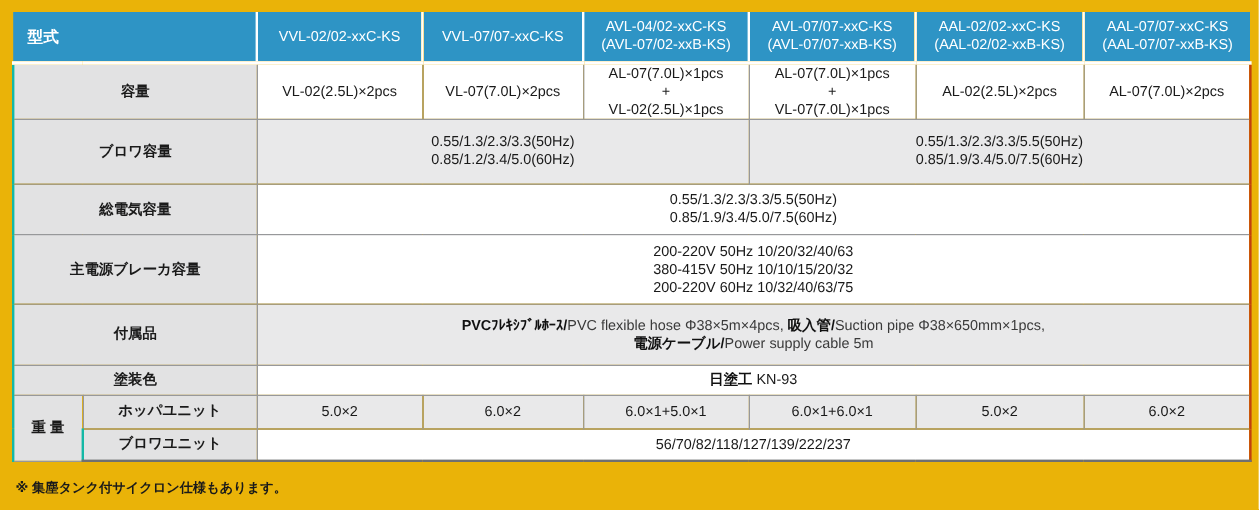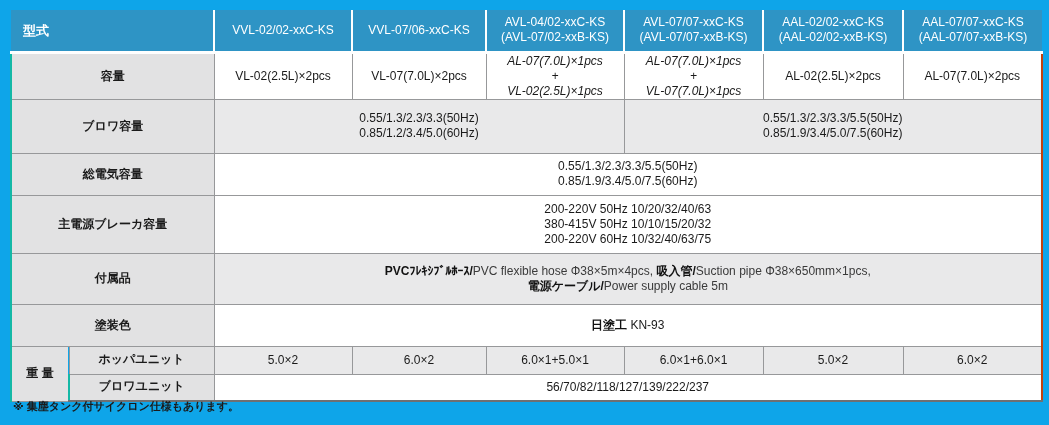--- a/index.html
+++ b/index.html
@@ -1,19 +1,19 @@
 <!DOCTYPE html>
 <html><head>
 <meta charset="utf-8">
 <style>
   html,body{margin:0;padding:0;background:#ffffff;}
   .page{
     position:relative;
     width:1049px;height:425px;
-    background:#0ea5e9;
+    background:#eab308;
     font-family:"Liberation Sans","DejaVu Sans",sans-serif;
     color:#1a1a1a;
     overflow:hidden;
   }
   table.spec{
     position:absolute;left:10px;top:10px;
     width:1031px;
     border-collapse:collapse;
     table-layout:fixed;
   }
@@ -48,21 +48,21 @@
     font-weight:bold;
     font-size:13px;
   }
   
   tr.head{height:42px;}
   tr.r-cap{height:42px;}
   tr.r-blw{height:54px;}
   tr.r-tot{height:42px;}
   tr.r-brk{height:58px;}
   tr.r-acc{height:51px;}
-  tr.r-pnt{height:42px;}
+  tr.r-pnt{height:25px;}
   tr.r-hop{height:28px;}
   tr.r-blu{height:27px;}
   
   td.label{
     background:#e2e2e3;
     text-align:left;
     padding-left:12px;
     font-weight:bold;
     font-size:12.5px;
   }
@@ -77,21 +77,21 @@
     background:#e2e2e3;
     text-align:left;
     padding-left:9px;
     font-weight:bold;
     font-size:12.5px;
     font-family:Liberation Mono, monospace;
   }
   td.val{background:#ffffff;}
   td.gray{background:#e9e9ea;}
   .pre{white-space:pre-line;}
-  .lh13{line-height:13px;font-style:italic;}
+  .lh13{line-height:13px;}
   .lh16{line-height:16px;}
   
   td.shiftA{padding-right:144px;}
   td.shiftB{padding-right:156px;}
   
   td.acc{font-size:10.5px;line-height:15px;color:#3a3a3a;}
   .jp-b{font-weight:bold;color:#111111;}
   
   .footnote{
     position:absolute;left:13px;top:399px;
@@ -112,21 +112,21 @@
       <col style="width:138px">
         <col style="width:139px">
       <col style="width:140px">
         <col style="width:139px">
     </colgroup>
 
     <tbody>
         <tr class="head">
       <td colspan="2" class="hlabel">型式</td>
       <td>VVL-02/02-xxC-KS</td>
-      <td>VVL-07/06-xxC-KS</td>
+      <td>VVL-07/07-xxC-KS</td>
       <td>AVL-04/02-xxC-KS
 (AVL-07/02-xxB-KS)</td>
       <td>AVL-07/07-xxC-KS
 (AVL-07/07-xxB-KS)</td>
       <td>AAL-02/02-xxC-KS
 (AAL-02/02-xxB-KS)</td>
       <td>AAL-07/07-xxC-KS
 (AAL-07/07-xxB-KS)</td>
     </tr>
 

